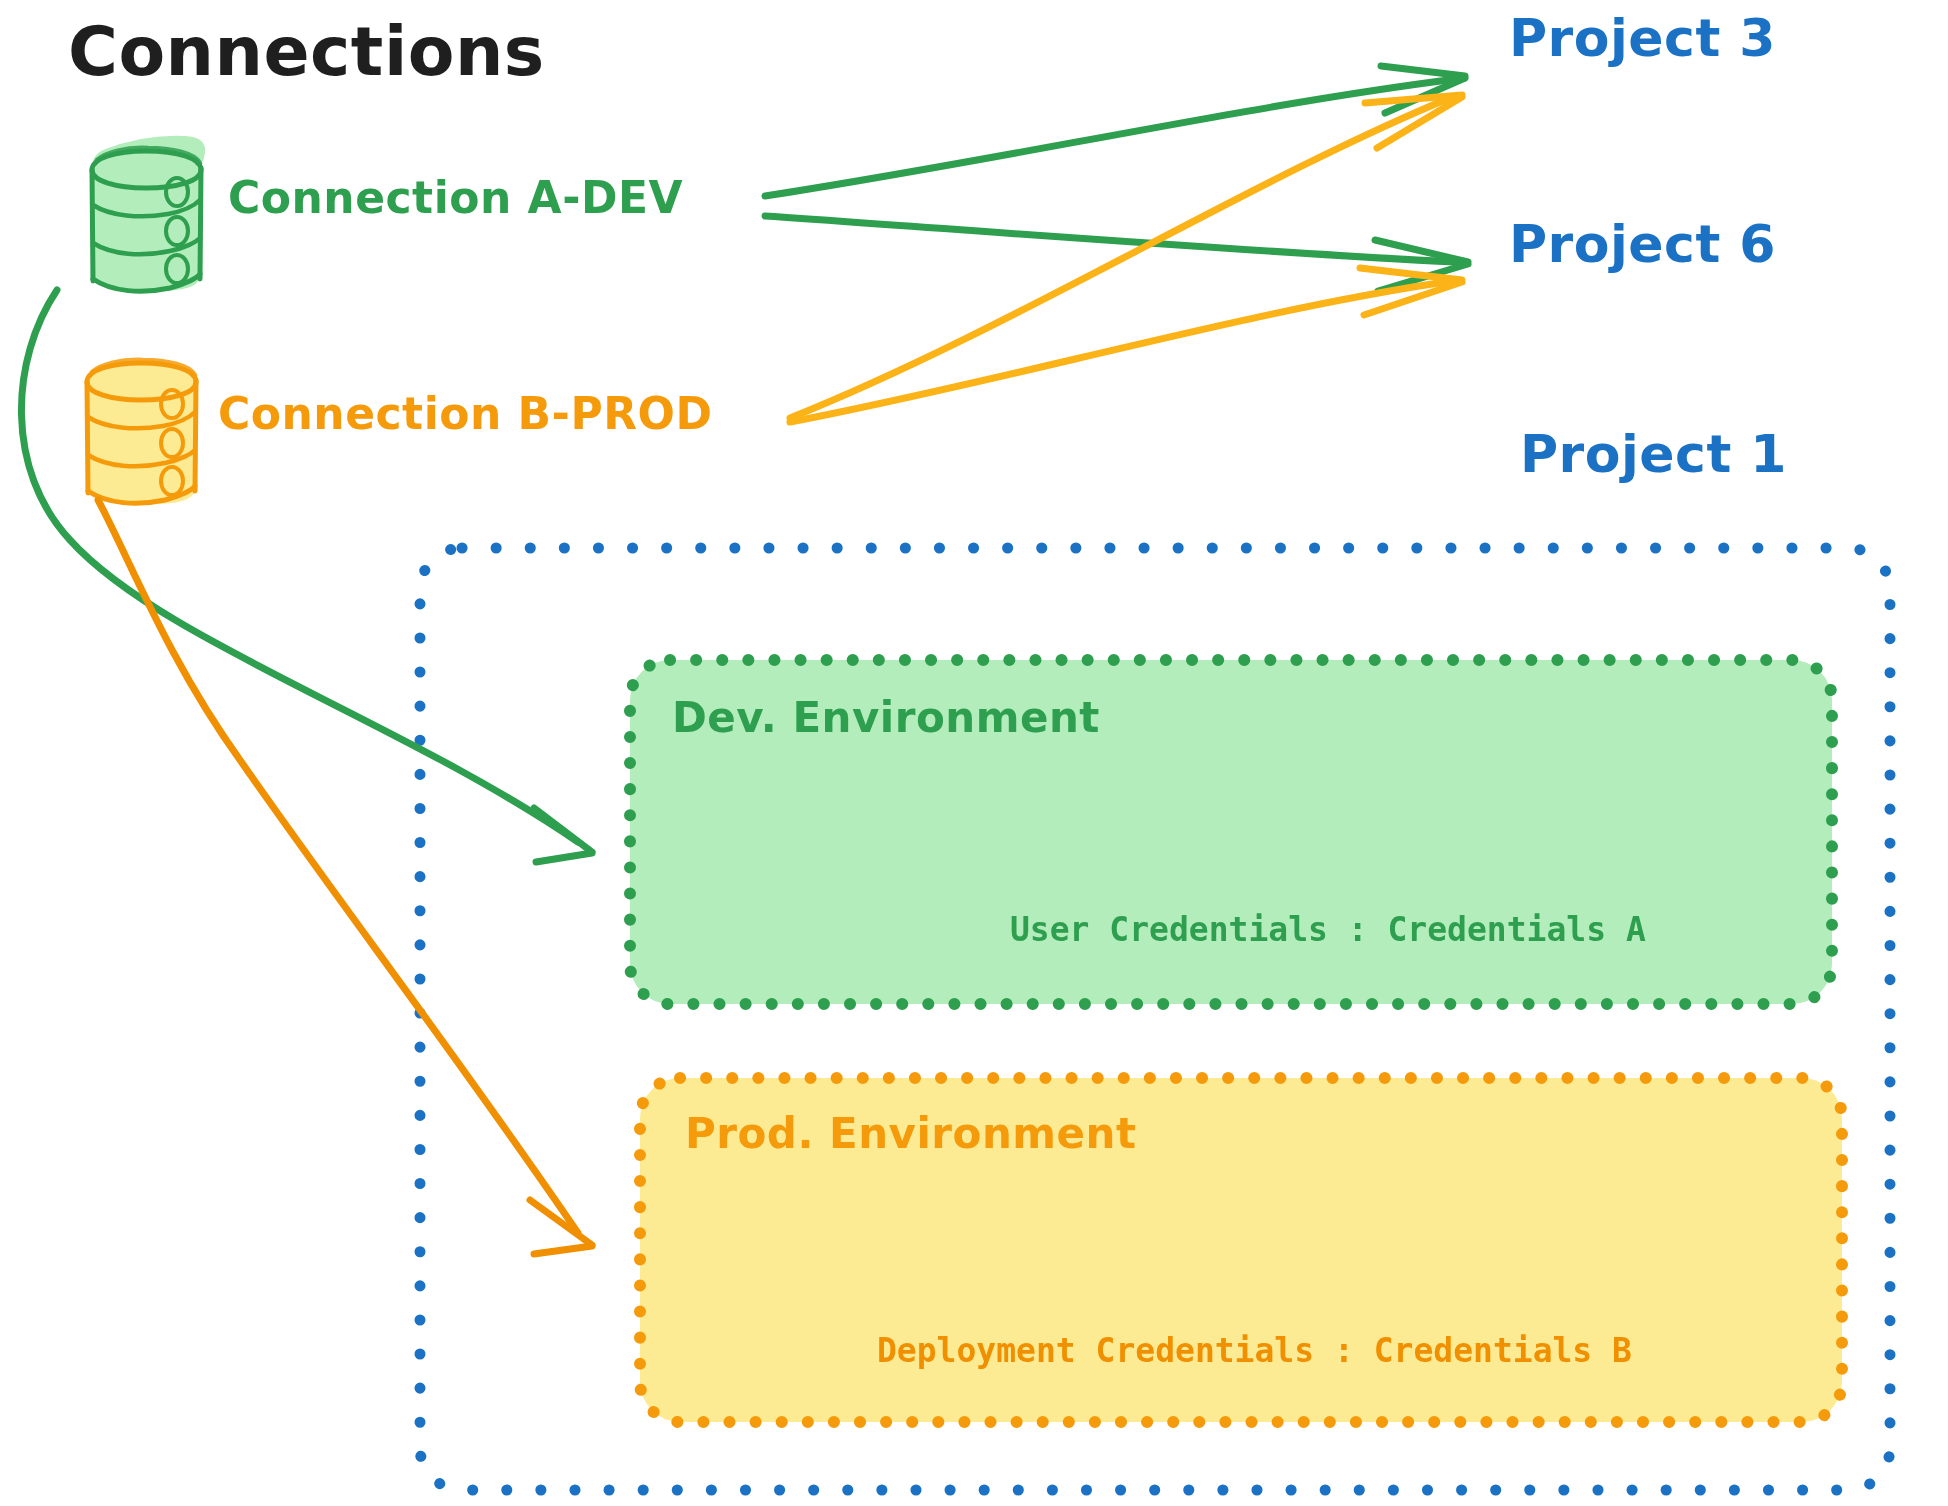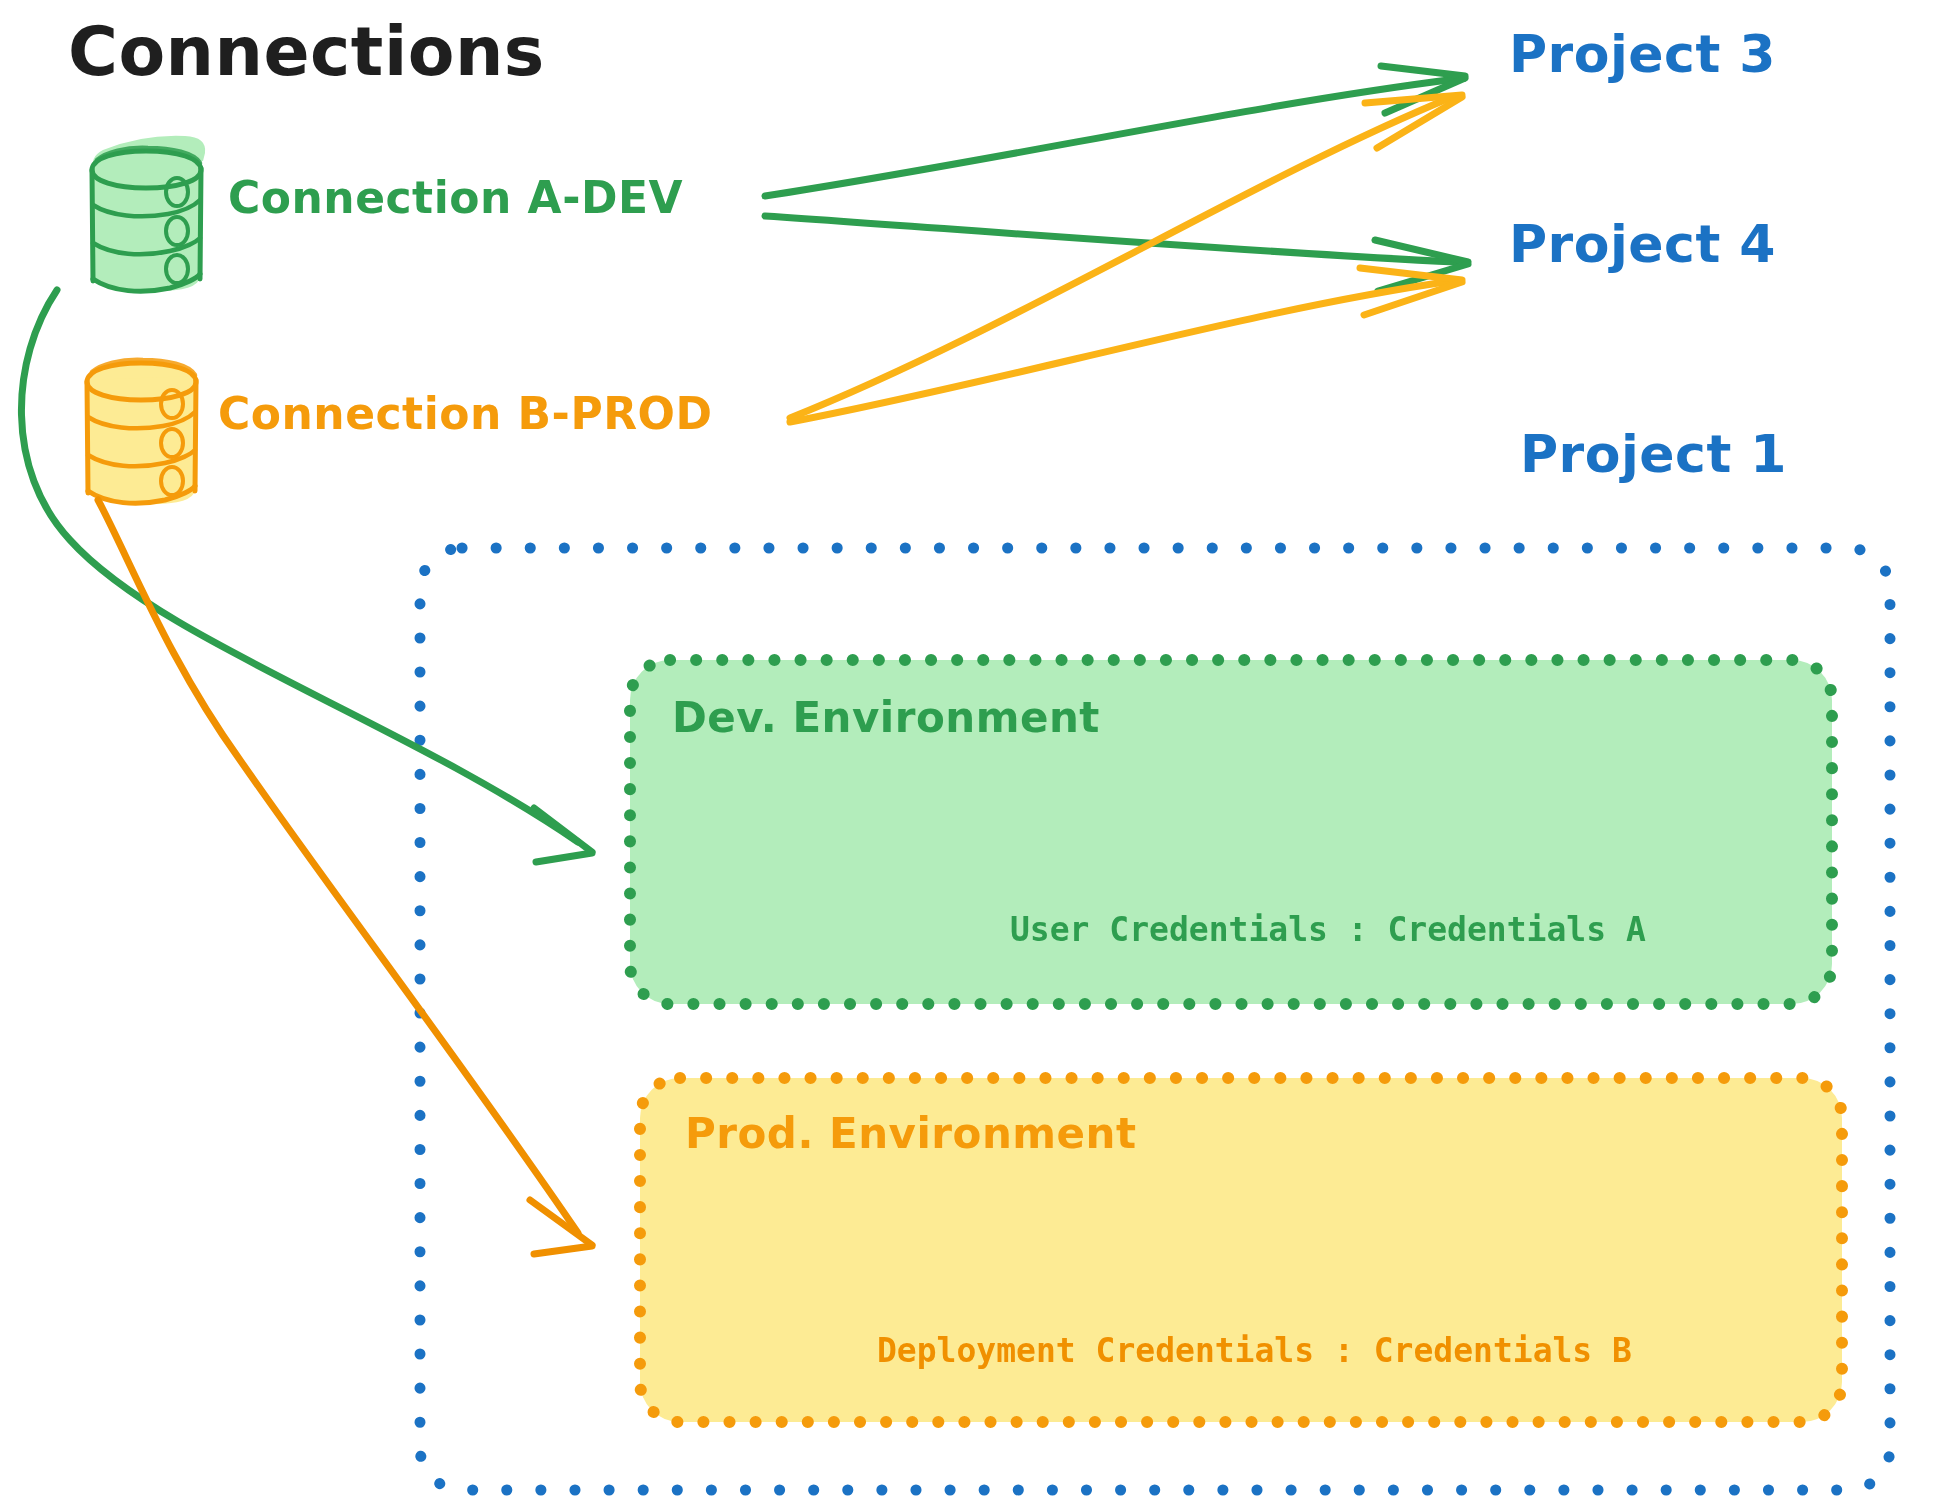--- a/index.html
+++ b/index.html
@@ -53,21 +53,21 @@
   #conn-b-label {
     left: 218px;
     top: 392px;
     font-size: 44px;
     color: #f59b0b;
   }
   .project-label {
     font-size: 52px;
     color: #1b72c4;
   }
-  #project3 { left: 1509px; top: 28px; }
+  #project3 { left: 1509px; top: 12px; }
   #project2 { left: 1509px; top: 218px; }
   #project1 { left: 1520px; top: 428px; }
   #dev-env-title {
     left: 672px;
     top: 697px;
     font-size: 42px;
     color: #2e9e4f;
   }
   #prod-env-title {
     left: 685px;
@@ -177,21 +177,21 @@
   </svg>
 
   <div class="txt hand" id="title">Connections</div>
 
   <div class="txt hand" id="conn-a-label">Connection A-DEV</div>
 
   <div class="txt hand" id="conn-b-label">Connection B-PROD</div>
 
   <div class="txt hand project-label" id="project3">Project 3</div>
 
-  <div class="txt hand project-label" id="project2">Project 4</div>
+  <div class="txt hand project-label" id="project2">Project 6</div>
 
   <div class="txt hand project-label" id="project1">Project 1</div>
 
   <div class="txt hand" id="dev-env-title">Dev. Environment</div>
 
   <div class="txt hand" id="prod-env-title">Prod. Environment</div>
 
   <div class="txt mono" id="dev-creds">User Credentials : Credentials A</div>
 
   <div class="txt mono" id="prod-creds">Deployment Credentials : Credentials B</div>

